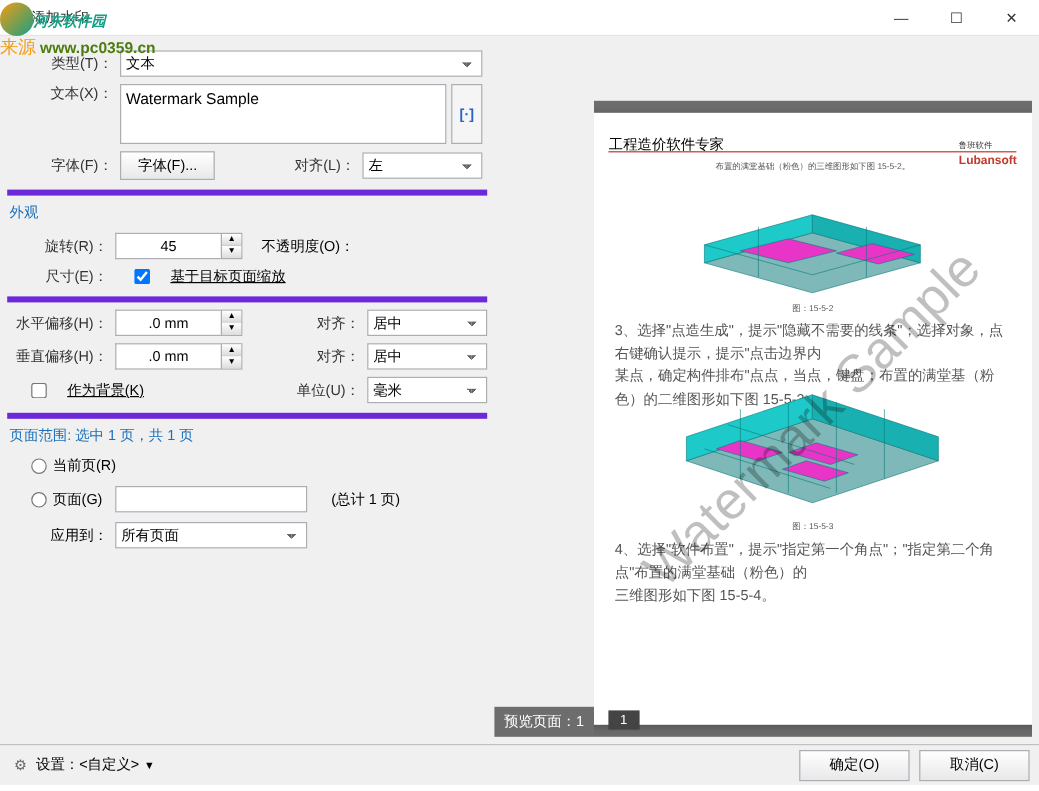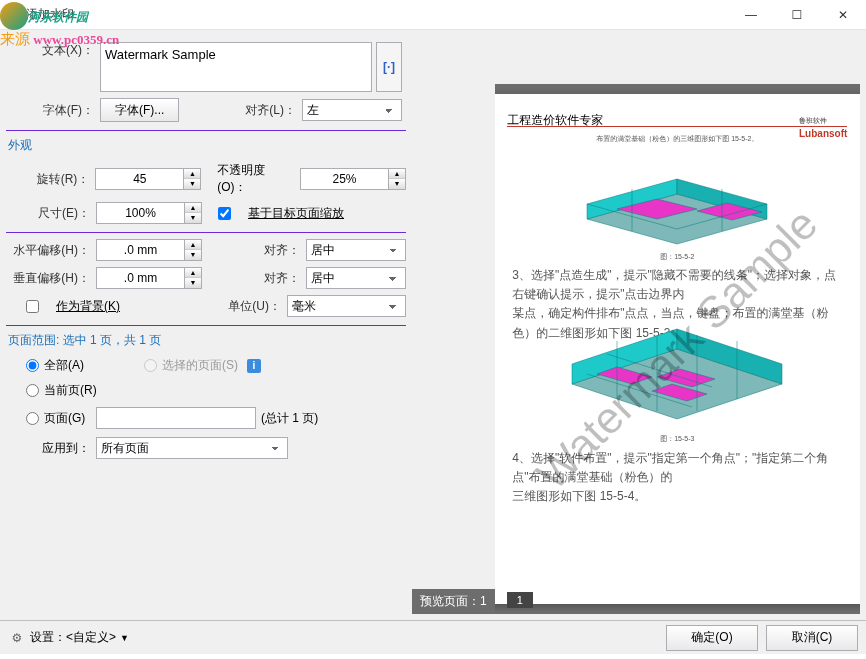--- a/index.html
+++ b/index.html
@@ -6,34 +6,34 @@
 body { background: #fff; width: 866px; height: 659px; overflow: hidden; position: relative; }
 .titlebar { height: 30px; background: #fff; border-bottom: 1px solid #e5e5e5; display: flex; align-items: center; padding: 0 4px; position: relative; }
 .titlebar .icon { width: 16px; height: 16px; background: #7a7a7a; border: 1px solid #555; margin-right: 6px; }
 .titlebar .title { color: #333; }
 .winbtns { position: absolute; right: 0; top: 0; display: flex; }
 .winbtns div { width: 46px; height: 30px; display: flex; align-items: center; justify-content: center; color: #333; }
 .overlay-logo { position: absolute; top: 2px; left: 0; z-index: 100; pointer-events: none; }
 .overlay-logo .brand { font-size: 20px; font-weight: bold; color: #16a085; font-style: italic; }
 .overlay-logo .brand .globe { display: inline-block; width: 28px; height: 28px; border-radius: 50%; background: linear-gradient(135deg,#f39c12,#16a085); vertical-align: middle; }
 .overlay-logo .src { font-size: 15px; color: #f39c12; }
-.overlay-logo .url { font-size: 13px; color: #ec4899; font-weight: bold; font-family: Liberation Serif, serif; }
+.overlay-logo .url { font-size: 13px; color: #4d7c0f; font-weight: bold; }
 .main { display: flex; height: 590px; padding: 6px; gap: 6px; background: #f0f0f0; }
 .left { width: 400px; background: #f0f0f0; }
 .right { flex: 1; background: #f0f0f0; display: flex; flex-direction: row; align-items: flex-end; }
 .row { display: flex; align-items: center; margin-bottom: 6px; }
 .lbl { width: 90px; text-align: right; padding-right: 6px; color: #333; }
 .lbl2 { width: 70px; text-align: right; padding-right: 6px; color: #333; }
 select, input[type=text] { height: 22px; border: 1px solid #abadb3; background: #fff; padding: 0 4px; }
 select { padding-right: 18px; appearance: none; background-image: linear-gradient(45deg, transparent 50%, #666 50%), linear-gradient(135deg, #666 50%, transparent 50%); background-position: calc(100% - 12px) 9px, calc(100% - 8px) 9px; background-size: 4px 4px, 4px 4px; background-repeat: no-repeat; }
 .wide { flex: 1; }
 textarea { border: 1px solid #abadb3; resize: none; height: 50px; padding: 4px; flex: 1; font-family: inherit; font-size: 13px; }
 .iconbtn { width: 26px; height: 50px; border: 1px solid #abadb3; background: #f5f5f5; margin-left: 4px; display: flex; align-items: center; justify-content: center; color: #2962c9; font-weight: bold; }
 .btn { height: 24px; border: 1px solid #abadb3; background: linear-gradient(#fff,#e8e8e8); padding: 0 14px; cursor: pointer; }
-.section { border-top: 1px solid #6d28d9; margin-top: 8px; padding-top: 6px; }
+.section { border-top: 5px solid #6d28d9; margin-top: 8px; padding-top: 6px; }
 .section-title { color: #1a6fb8; margin-bottom: 8px; padding-left: 2px; }
 .spinner { display: flex; align-items: center; }
 .spinner input { width: 88px; border-right: none; text-align: center; }
 .spinner .spbtns { display: flex; flex-direction: column; border: 1px solid #abadb3; }
 .spinner .spbtns div { width: 16px; height: 10px; background: linear-gradient(#fff,#ddd); font-size: 7px; line-height: 10px; text-align: center; border-bottom: 1px solid #ccc; }
 .spinner .spbtns div:last-child { border-bottom: none; }
 .checkbox { display: flex; align-items: center; gap: 17px; text-decoration: underline; }
 .checkbox input { width: 13px; height: 13px; }
 .radio { display: flex; align-items: center; gap: 5px; margin-bottom: 8px; }
 .radio input { width: 13px; height: 13px; }
@@ -70,20 +70,24 @@
 
 <div class="overlay-logo">
   <div class="brand"><span class="globe"></span><span>河东软件园</span></div>
   <div><span class="src">来源</span> <span class="url">www.pc0359.cn</span></div>
 </div>
 
 <div class="main">
   <div class="left">
 
     <div style="padding:6px 4px 0 4px">
+      <div class="row">
+        <span class="lbl">类型(T)：</span>
+        <select class="wide"><option>文本</option></select>
+      </div>
       <div class="row" style="align-items:flex-start">
         <span class="lbl">文本(X)：</span>
         <textarea style="">Watermark Sample</textarea>
         <div class="iconbtn">[·]</div>
       </div>
       <div class="row">
         <span class="lbl">字体(F)：</span>
         <button class="btn">字体(F)...</button>
         <span style="flex:1"></span>
         <span class="lbl2">对齐(L)：</span>
@@ -97,37 +101,23 @@
         <span class="lbl">旋转(R)：</span>
         <div class="spinner">
           <input type="text" value="45" style="">
           <div class="spbtns">
               <div>▲</div>
               <div>▼</div>
             </div>
         </div>
         <span style="width:16px"></span>
         <span style="padding-right:6px">不透明度(O)：</span>
-        <div class="spinner">
-          <input type="text" value="25%" style="">
-          <div class="spbtns">
-              <div>▲</div>
-              <div>▼</div>
-            </div>
-        </div>
       </div>
       <div class="row">
         <span class="lbl">尺寸(E)：</span>
-        <div class="spinner">
-          <input type="text" value="100%" style="">
-          <div class="spbtns">
-              <div>▲</div>
-              <div>▼</div>
-            </div>
-        </div>
         <span style="width:16px"></span>
         <label class="checkbox">
           <input type="checkbox" checked="" style="">
           <span>基于目标页面缩放</span>
         </label>
       </div>
     </div>
 
     <div class="section">
       <div class="row">
@@ -156,53 +146,42 @@
         <span class="lbl2">对齐：</span>
         <select style="width:100px"><option>居中</option></select>
       </div>
       <div class="row">
         <label class="checkbox" style="margin-left:20px">
           <input type="checkbox" style="">
           <span>作为背景(K)</span>
         </label>
         <span style="flex:1"></span>
         <span class="lbl2">单位(U)：</span>
-        <select style="width:119px"><option>毫米</option></select>
+        <select style="width:100px"><option>毫米</option></select>
       </div>
     </div>
 
     <div class="section">
       <div class="section-title">页面范围: 选中 1 页，共 1 页</div>
       <div style="padding-left:20px">
-        <div style="display:flex;gap:60px">
-          <label class="radio">
-            <input type="radio" name="pr" checked="" style="">
-            <span>全部(A)</span>
-          </label>
-          <label class="radio disabled">
-            <input type="radio" name="pr" disabled="" style="">
-            <span>选择的页面(S)</span>
-            <span class="info-icon">i</span>
-          </label>
-        </div>
         <label class="radio">
           <input type="radio" name="pr" style="">
           <span>当前页(R)</span>
         </label>
         <div class="row" style="margin-bottom:8px">
           <label class="radio" style="margin-bottom:0;width:70px">
             <input type="radio" name="pr" style="">
             <span>页面(G)</span>
           </label>
           <input type="text" style="width: 160px;" value="">
-          <span style="margin-left:5px">(总计 1 页)</span>
+          <span style="margin-left:20px">(总计 1 页)</span>
         </div>
         <div class="row">
           <span style="width:70px;text-align:right;padding-right:6px">应用到：</span>
-          <select style="width:192px"><option>所有页面</option></select>
+          <select style="width:160px"><option>所有页面</option></select>
         </div>
       </div>
     </div>
 
   </div>
 
   <div class="right">
     <div class="preview-header">预览页面：1</div>
     <div class="preview-area">
       <div class="page">

